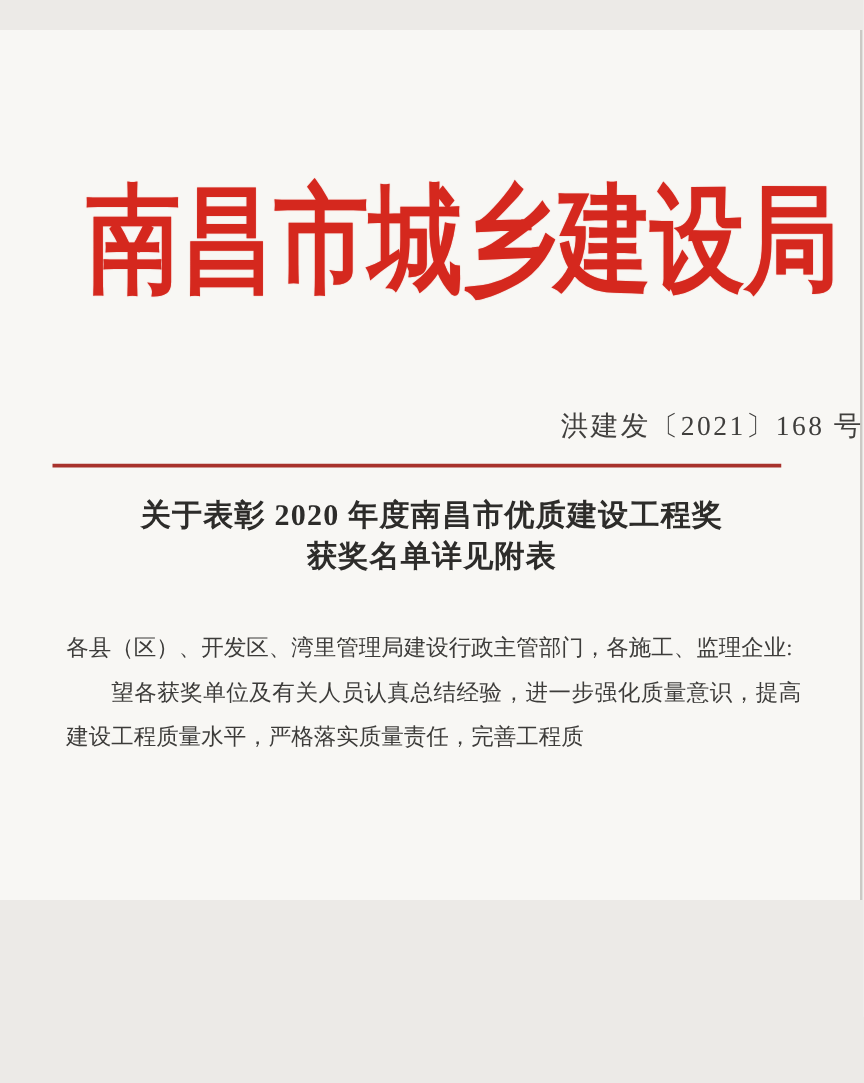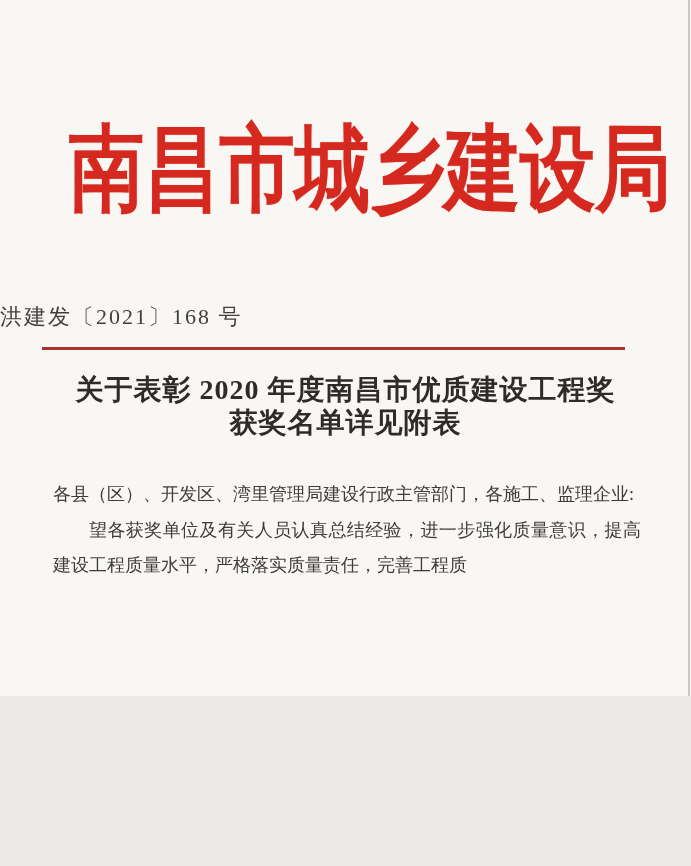--- a/index.html
+++ b/index.html
@@ -5,52 +5,53 @@
   html, body { margin: 0; padding: 0; }
   body {
     width: 691px; height: 866px; overflow: hidden;
     background: #eceae7;
     font-family: "Liberation Serif", "DejaVu Serif", serif;
   }
   .page {
     position: relative; width: 691px; height: 696px;
     background: #f8f7f4;
     overflow: hidden;
+    margin-top: 24px;
   }
   .page-edge {
     position: absolute; top: 0; right: 1px; bottom: 0; width: 2px;
     background: rgba(120,115,110,0.35);
   }
   .masthead {
     position: absolute; top: 122px; left: 0; width: 100%;
     text-align: center;
     font-size: 94px; line-height: 1; font-weight: bold;
     color: #d5281e;
     transform: scaleX(0.80); transform-origin: 50% 50%;
     white-space: nowrap;
     text-shadow: 0 0 1px rgba(213,40,30,0.55);
   }
   .doc-number {
     position: absolute; top: 303px; left: 0; width: 100%;
-    text-align: left;
+    text-align: right;
     font-size: 22px; line-height: 28px;
     letter-spacing: 2px;
     color: #403f3d;
     font-family: Liberation Serif, serif;
   }
   .red-divider {
     position: absolute; top: 347px; left: 42px;
     width: 583px; height: 3px;
     background: #a8322c;
   }
   .doc-title {
     position: absolute; top: 373px; left: 40px; width: 611px;
     margin: 0;
     text-align: center;
-    font-size: 28px; line-height: 33px; font-weight: bold;
+    font-size: 24px; line-height: 33px; font-weight: bold;
     letter-spacing: 1px;
     color: #2d2c2a;
   }
   .body-text {
     position: absolute; top: 477px; left: 53px; width: 588px;
     font-size: 18px; line-height: 35.5px;
     text-align: justify;
     color: #3d3c3a;
   }
   .body-text p { margin: 0; }

